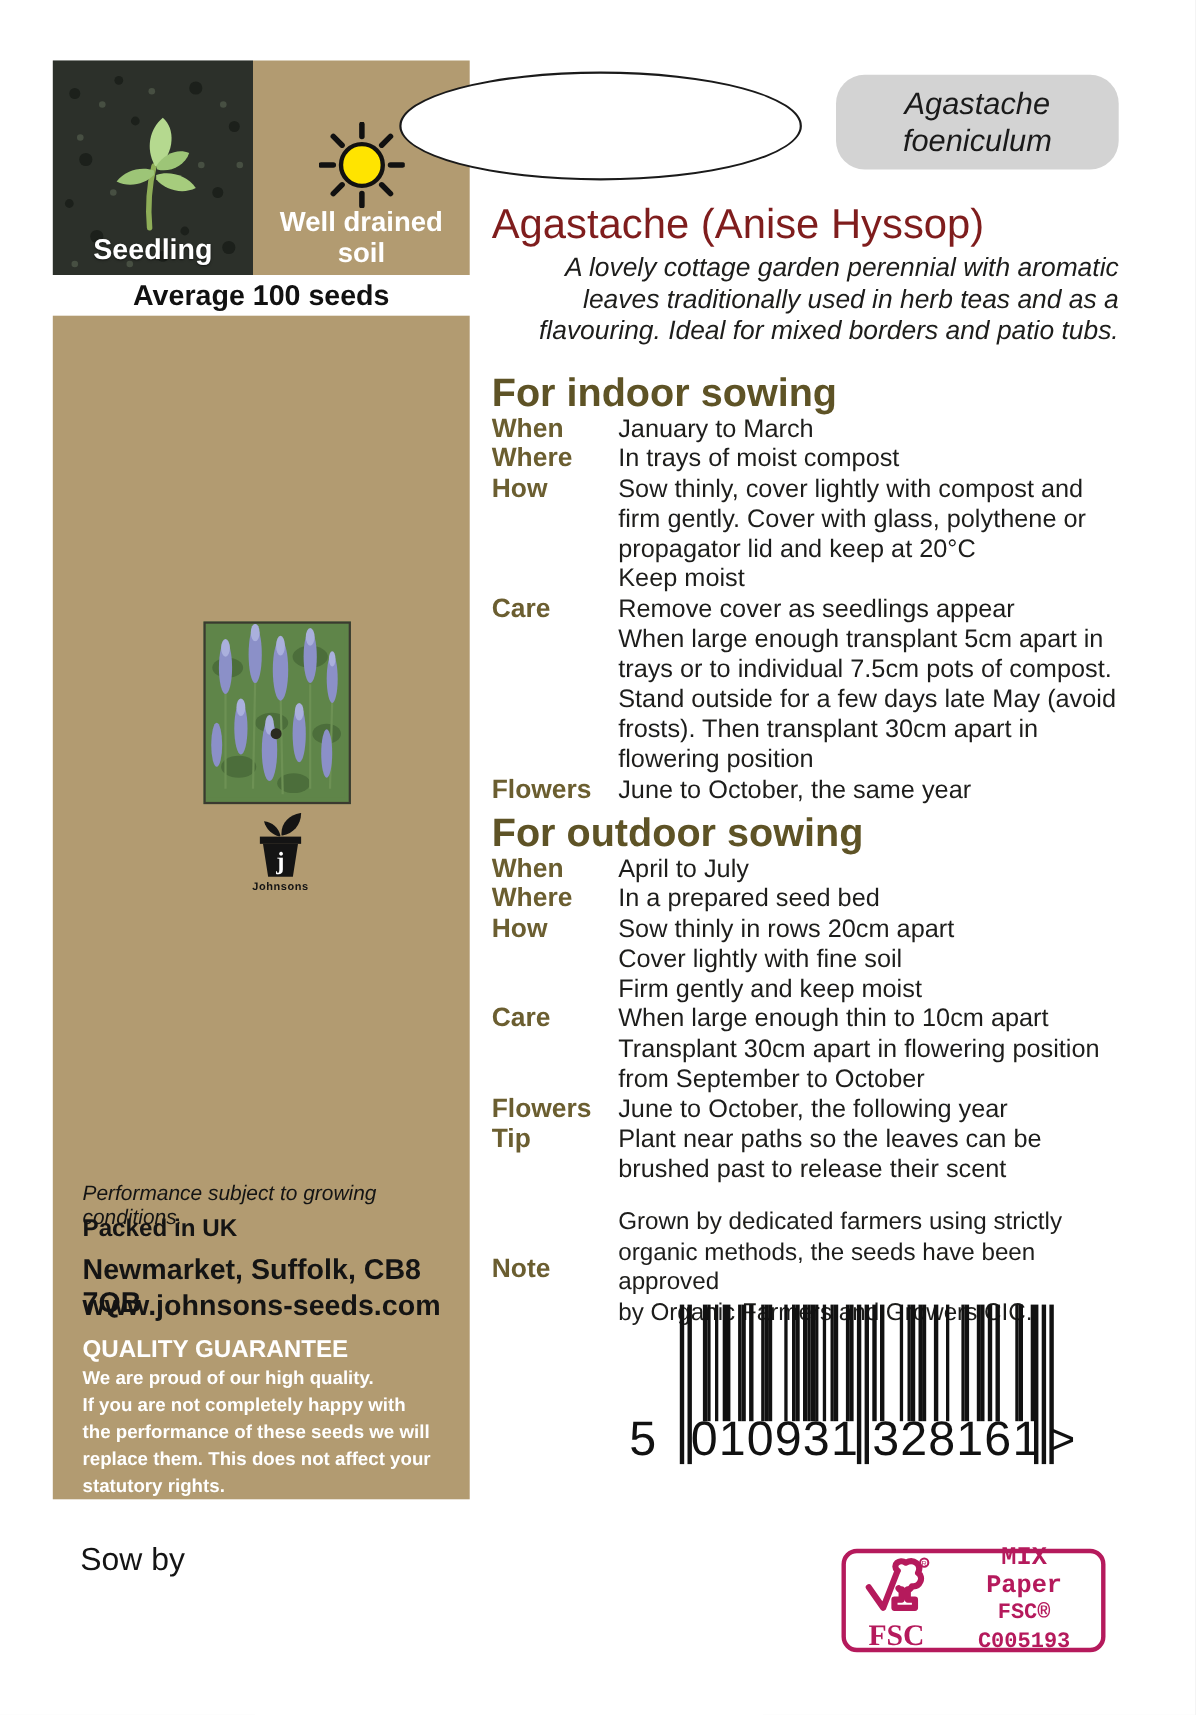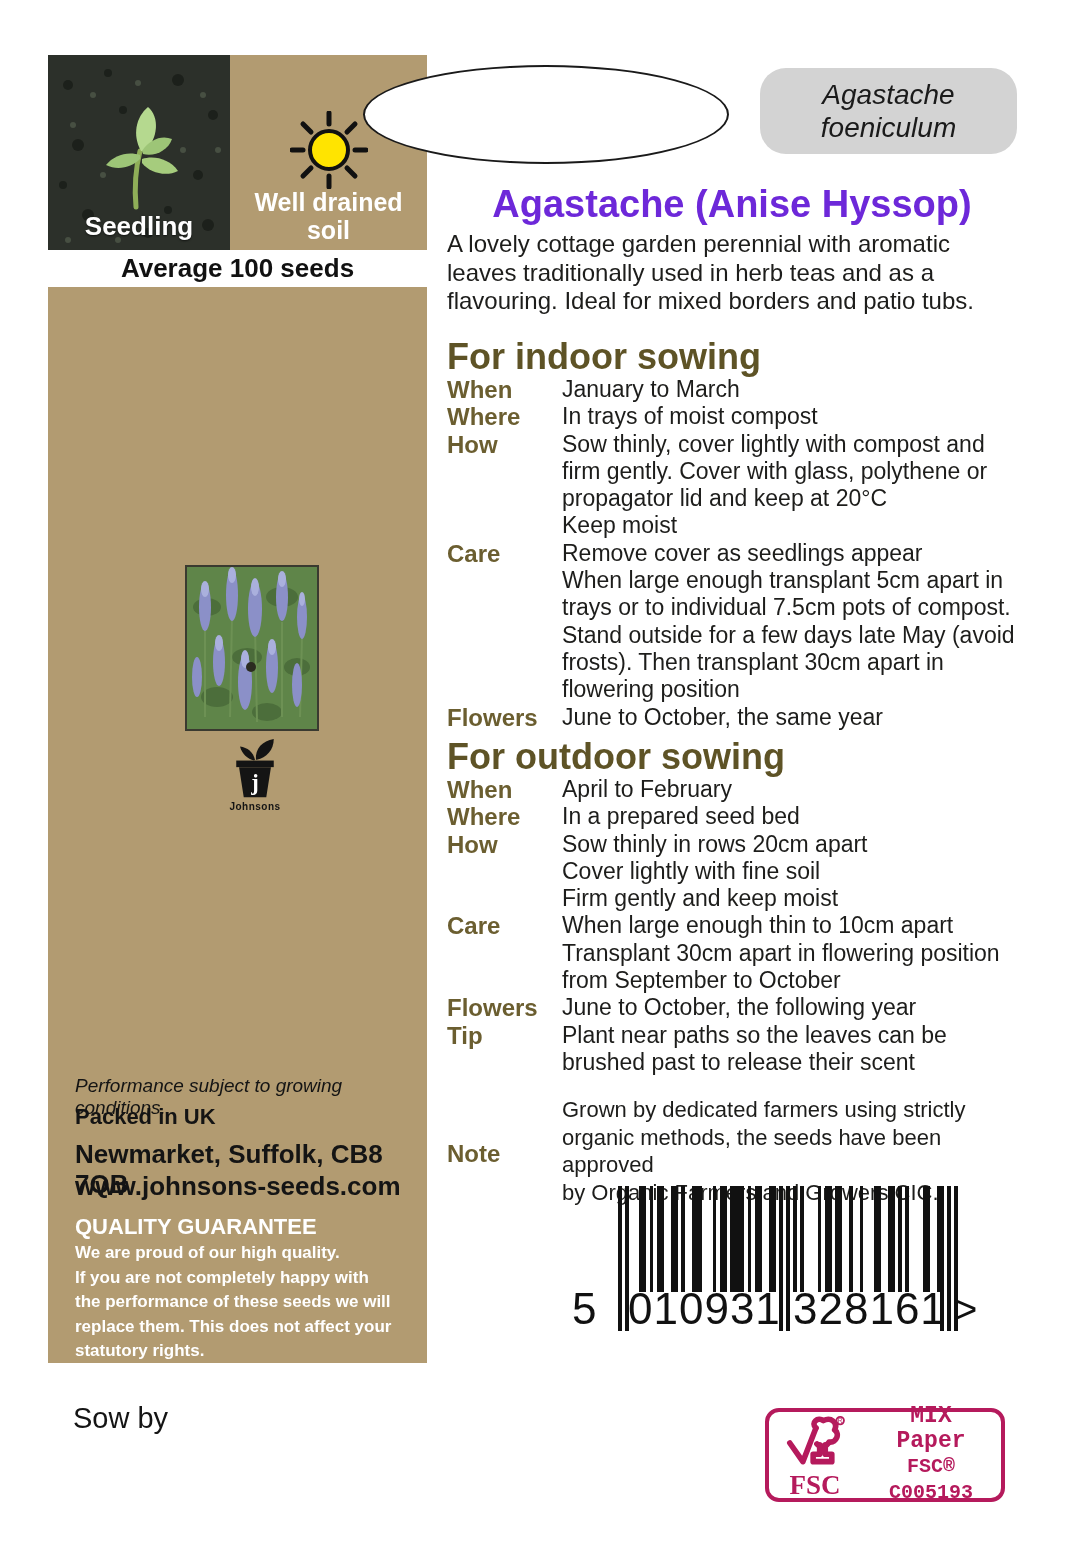--- a/index.html
+++ b/index.html
@@ -38,24 +38,24 @@
     line-height:24.5px;color:#fff;}
 
   
   .blank-oval{left:363px;top:65px;width:362px;height:95px;background:#fff;
     border:2px solid #1a1a1a;border-radius:50%;}
   .latin-pill{left:760px;top:68px;width:257px;height:86px;background:#d3d3d3;
     border-radius:26px;display:flex;align-items:center;justify-content:center;
     font-style:italic;font-size:28px;line-height:33px;color:#1a1a1a;text-align:center;}
 
   
-  .title{left:447px;top:183px;width:570px;text-align:center;font-weight:bold;
-    font-size:38px;color:#6d28d9;}
-  .description{left:447px;top:230px;width:570px;text-align:left;font-size:24px;
-    line-height:28.5px;color:#1d1d1b;}
+  .title{left:447px;top:183px;width:570px;font-weight:normal;
+    font-size:38px;color:#7f1d1d;}
+  .description{left:447px;top:230px;width:570px;text-align:right;font-size:24px;
+    line-height:28.5px;color:#1d1d1b;font-style:italic;}
   .sect-head{width:400px;font-weight:bold;font-size:36px;color:#5e5326;}
   .indoor-head{left:447px;top:336px;}
   .outdoor-head{left:447px;top:736px;}
   .rows{left:447px;width:575px;}
   .indoor-rows{top:376px;}
   .outdoor-rows{top:776px;}
   .inst-row{display:flex;}
   .inst-label{width:115px;flex:0 0 115px;font-weight:bold;font-size:24px;
     line-height:27.3px;color:#6b5e30;}
   .inst-val{flex:1;font-size:23px;line-height:27.3px;color:#1d1d1b;}
@@ -259,21 +259,21 @@
           <div>June to October, the same year</div>
         </div>
       </div>
     </div>
 
   <div class="abs sect-head outdoor-head">For outdoor sowing</div>
   <div class="abs rows outdoor-rows">
       <div class="inst-row">
         <div class="inst-label">When</div>
         <div class="inst-val">
-          <div>April to February</div>
+          <div>April to July</div>
         </div>
       </div>
       <div class="inst-row">
         <div class="inst-label">Where</div>
         <div class="inst-val">
           <div>In a prepared seed bed</div>
         </div>
       </div>
       <div class="inst-row">
         <div class="inst-label">How</div>

